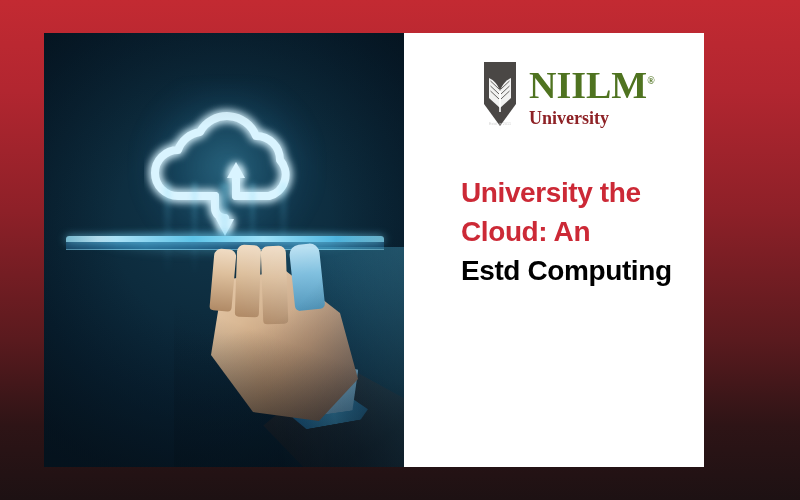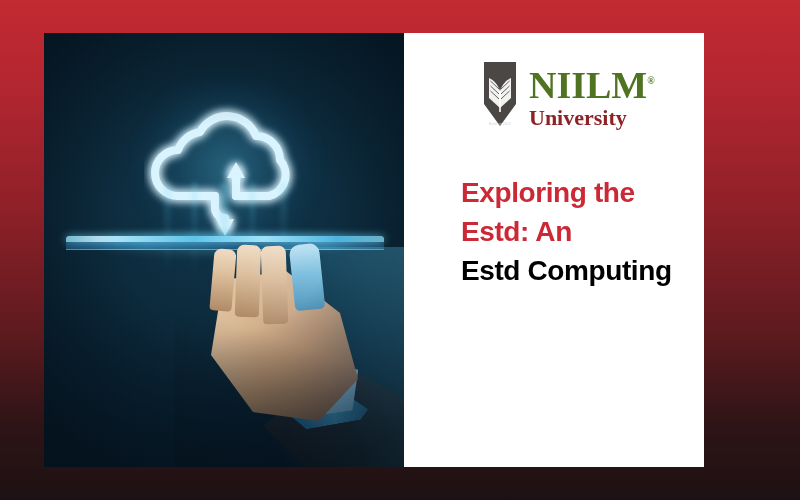--- a/index.html
+++ b/index.html
@@ -178,21 +178,21 @@
   }
   .logo-reg {
     font-family: "Liberation Serif", serif;
     font-size:10px;
     vertical-align: super;
     color:#4f7320;
   }
   .logo-university {
     font-family: "Liberation Serif", serif;
     font-weight:700;
-    font-size:22px;
+    font-size:18px;
     line-height:28px;
     color:#8e2226;
     margin-top:1px;
   }
   .logo-estd {
     position:absolute;
     left:1px; bottom:2px;
     width:34px;
     text-align:center;
     font-family: "Liberation Sans", sans-serif;
@@ -305,19 +305,19 @@
         </svg>
         <span class="logo-estd">Estd. in 2011</span>
       </div>
       <div class="logo-words">
         <div class="logo-niilm"><span>NIILM</span><span class="logo-reg">®</span></div>
         <div class="logo-university">University</div>
       </div>
     </div>
 
     <h1 class="headline">
-      <span class="hl-red">Exploring the</span>
-      <span class="hl-red">Estd: An</span>
+      <span class="hl-red">University the</span>
+      <span class="hl-red">Cloud: An</span>
       <span class="hl-dark">Estd Computing</span>
     </h1>
 
   </div>
 </div>
 
 </body></html>

